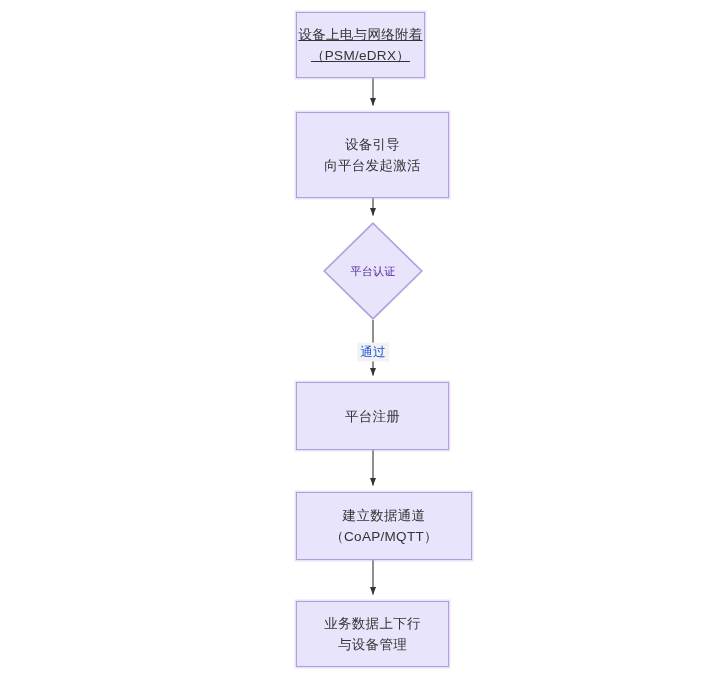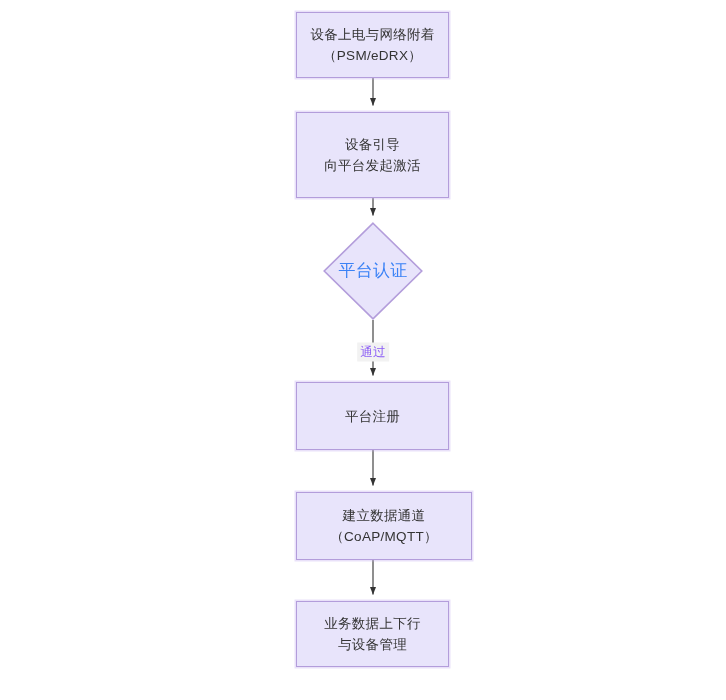--- a/index.html
+++ b/index.html
@@ -55,30 +55,30 @@
   .diamond-shape {
     position: absolute;
     top: 0;
     left: 0;
     width: 100%;
     height: 100%;
   }
   .diamond-label {
     position: relative;
     z-index: 2;
-    color: #3b82f6;
-    font-size: 17px;
+    color: #4c1d95;
+    font-size: 11px;
     line-height: 20px;
     letter-spacing: 0.3px;
     text-align: center;
     white-space: nowrap;
   }
   .edge-label {
     position: absolute;
-    color: #8b5cf6;
+    color: #1d4ed8;
     font-size: 12.5px;
     line-height: 17px;
     letter-spacing: 0.3px;
     background: #f2f2f2;
     padding: 1px 3px;
     white-space: nowrap;
     transform: translate(-50%, -50%);
   }
 </style>
 </head>
@@ -97,21 +97,21 @@
 
     <line x1="373" y1="180" x2="373" y2="215.5" stroke="#333333" stroke-width="1.1" marker-end="url(#arrowhead)"></line>
 
     <line x1="373" y1="320" x2="373" y2="375.5" stroke="#333333" stroke-width="1.1" marker-end="url(#arrowhead)"></line>
 
     <line x1="373" y1="450" x2="373" y2="485.5" stroke="#333333" stroke-width="1.1" marker-end="url(#arrowhead)"></line>
 
     <line x1="373" y1="560" x2="373" y2="594.5" stroke="#333333" stroke-width="1.1" marker-end="url(#arrowhead)"></line>
   </svg>
 
-  <div class="node process" style="left:296px; top:12px; width:153px; height:66px;">
+  <div class="node process" style="left:296px; top:12px; width:129px; height:66px;text-decoration:underline;">
     <span class="node-line">设备上电与网络附着</span>
     <span class="node-line">（PSM/eDRX）</span>
   </div>
 
   <div class="node process" style="left:296px; top:112px; width:153px; height:86px;">
     <span class="node-line">设备引导</span>
     <span class="node-line">向平台发起激活</span>
   </div>
 
   <div class="diamond-wrap" style="left:323px; top:222px; width:100px; height:98px;">

